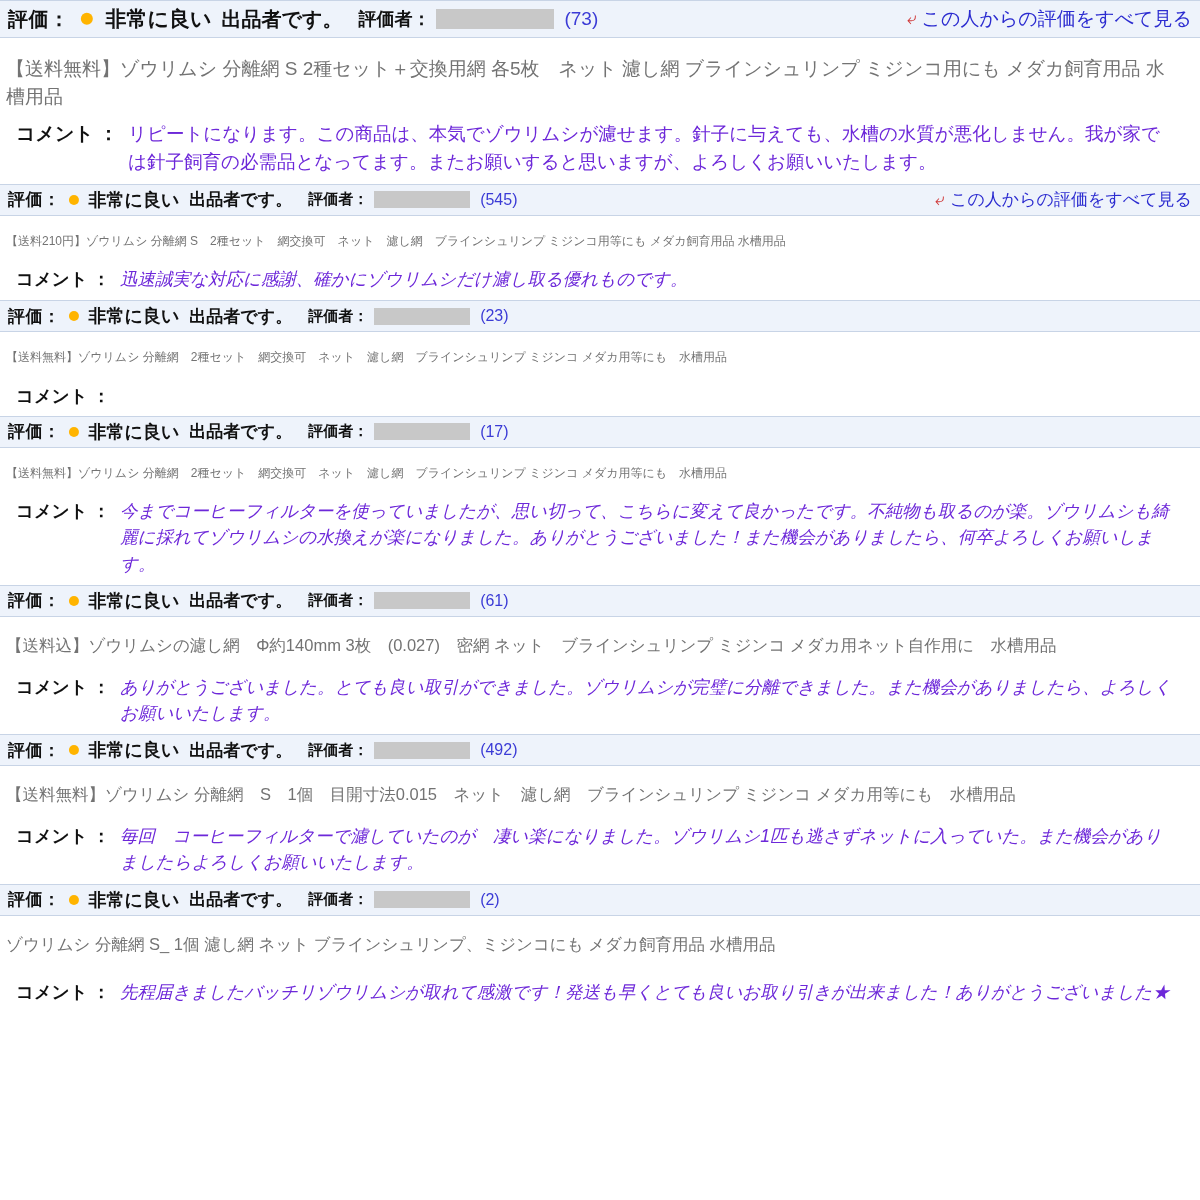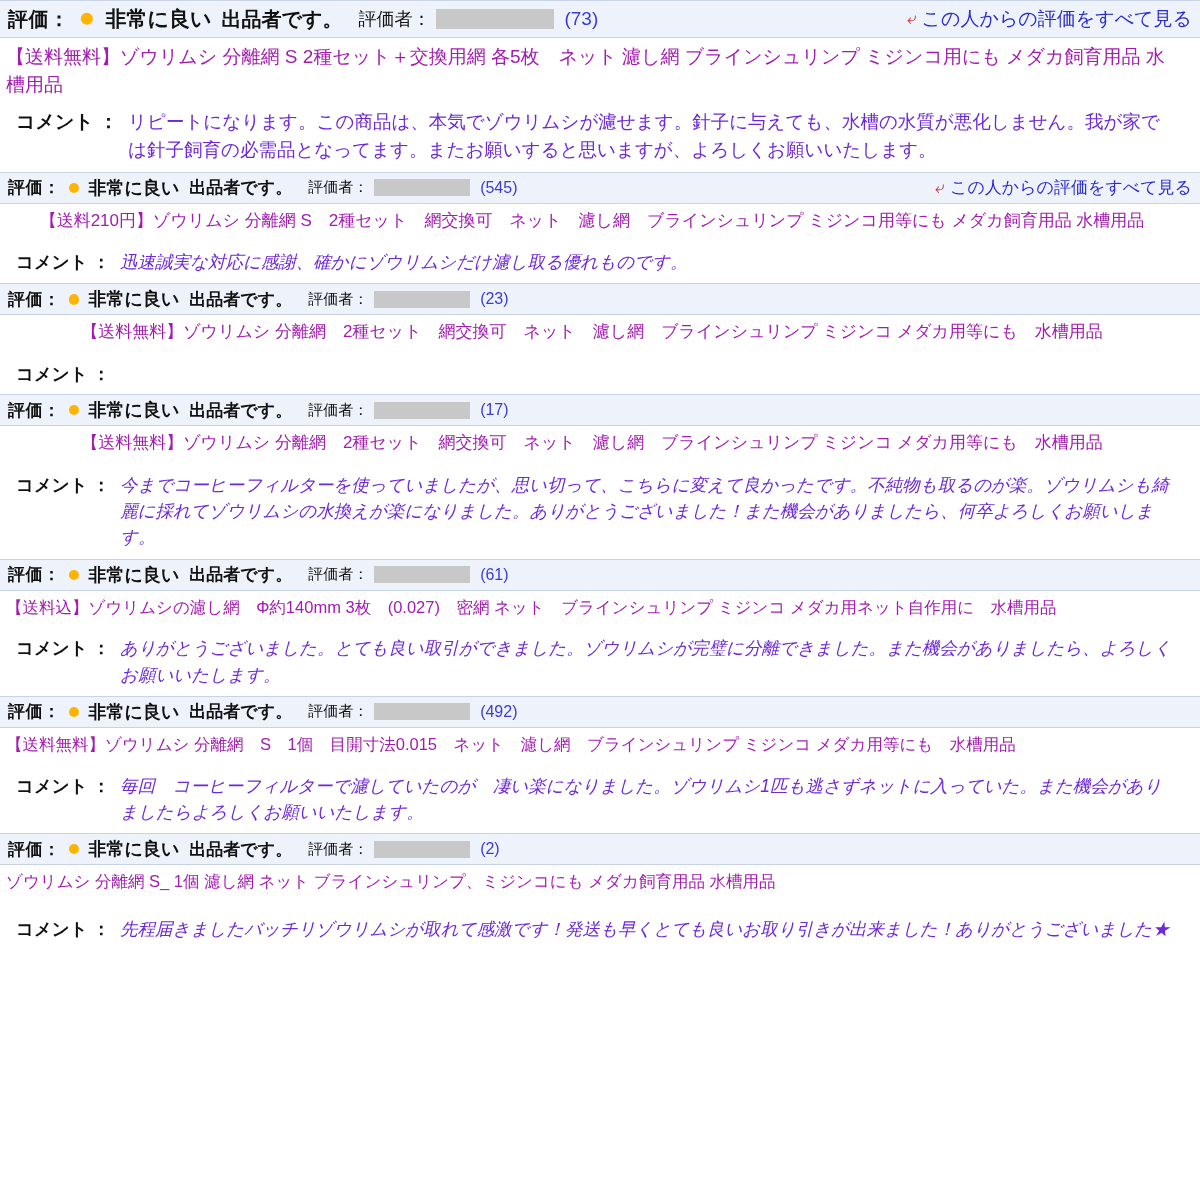--- a/index.html
+++ b/index.html
@@ -81,21 +81,21 @@
   }
   .rating-word.sm { font-size: 18px; }
   .seller-word {
     font-weight: bold;
     font-size: 20px;
     margin-left: 10px;
     white-space: nowrap;
   }
   .seller-word.sm { font-size: 17px; }
   .lbl-evaluator {
-    font-weight: normal;
+    font-weight: bold;
     font-size: 18px;
     margin-left: 16px;
     white-space: nowrap;
   }
   .lbl-evaluator.sm { font-size: 15px; }
   .redacted {
     display: inline-block;
     background: #c8c8c8;
     height: 20px;
     width: 118px;
@@ -121,27 +121,28 @@
   }
   .see-all.sm { font-size: 17px; }
   .arrow-icon {
     color: #d03a3a;
     font-size: 17px;
     margin-right: 5px;
     transform: scaleX(-1);
     display: inline-block;
   }
   .item-title {
-    color: #a21caf;
+    color: #737373;
     font-size: 19px;
     line-height: 1.45;
     padding: 5px 10px 6px 6px;
     word-break: break-all;
-  }
-  .item-title.sm { font-size: 17px; text-align: center; }
+    margin-top: 12px;
+  }
+  .item-title.sm { font-size: 12px; }
   .item-title.xs { font-size: 16.5px; }
   .comment-row {
     display: flex;
     padding: 4px 10px 8px 4px;
     align-items: flex-start;
   }
   .comment-label {
     font-weight: bold;
     font-size: 19px;
     white-space: nowrap;

